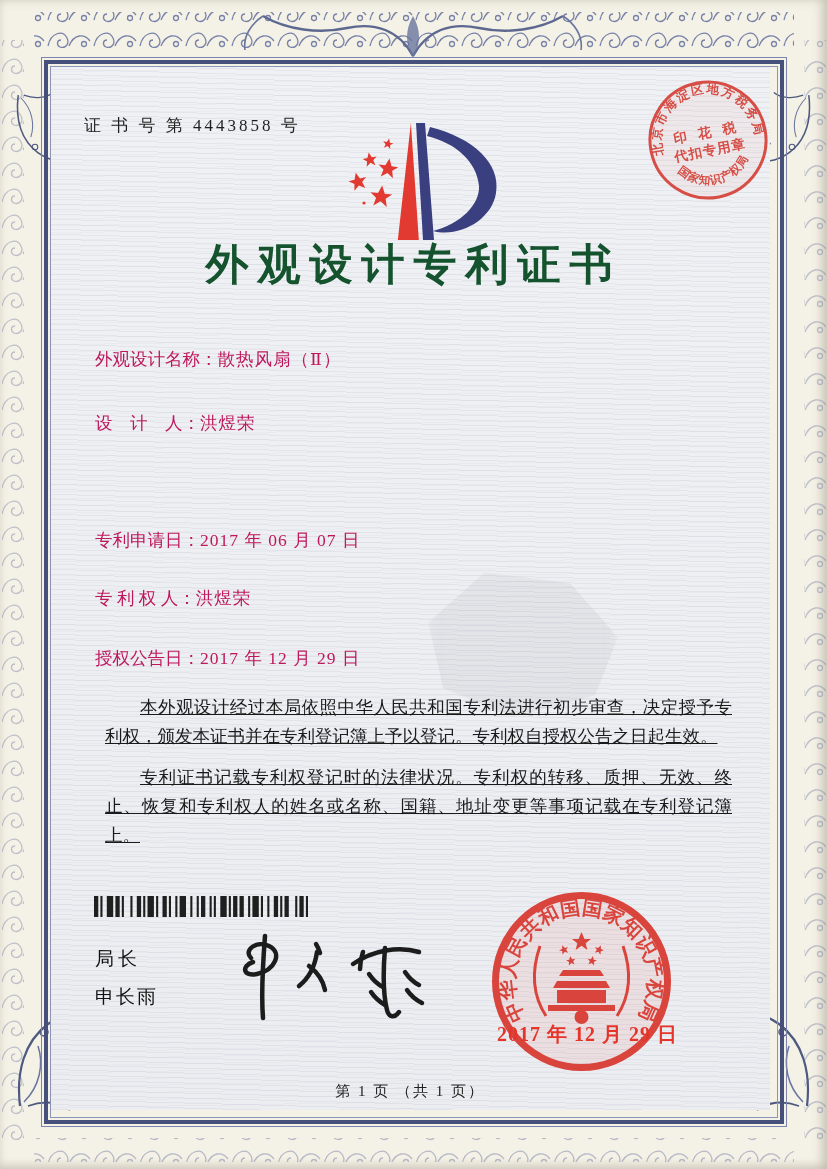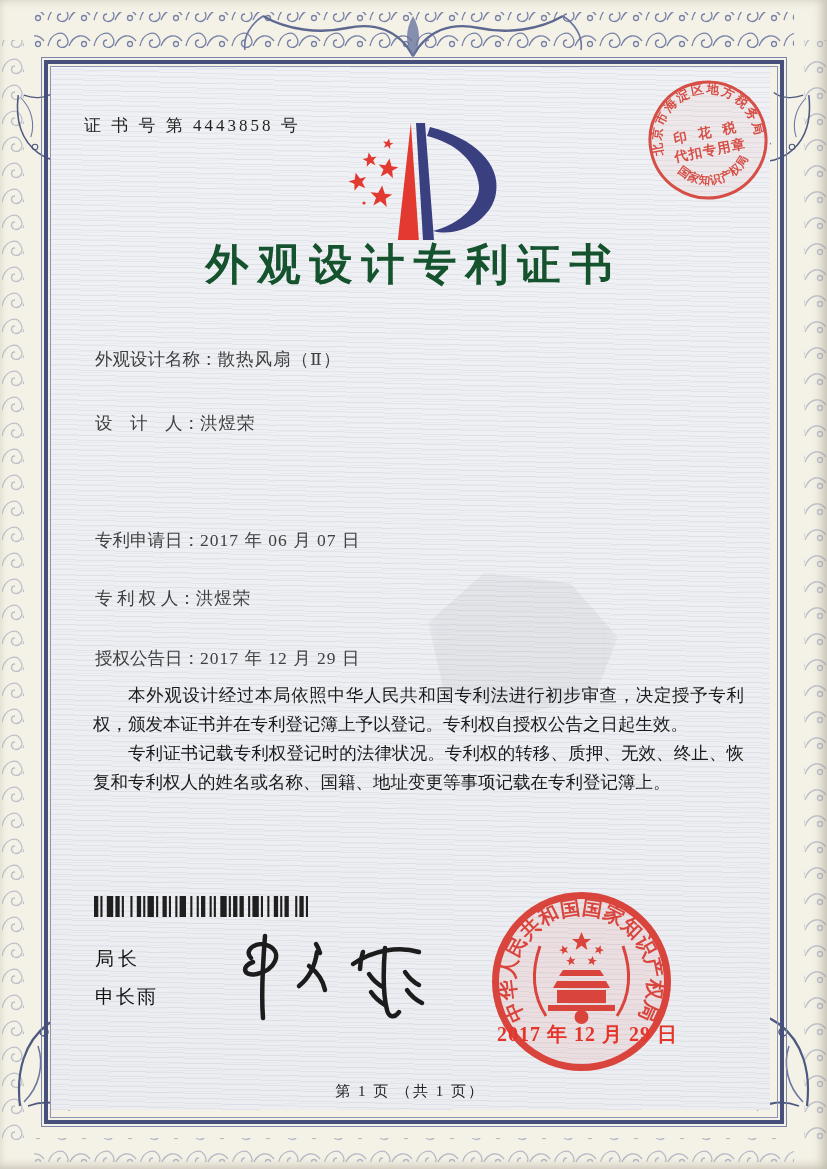--- a/index.html
+++ b/index.html
@@ -16,25 +16,25 @@
          background:
            repeating-linear-gradient(1.5deg, rgba(122,130,162,.10) 0 1px, transparent 1px 5px),
            repeating-linear-gradient(-1deg, rgba(122,130,162,.05) 0 1px, transparent 1px 7px),
            linear-gradient(#f0f1f4,#ecedf1);}
   .watermark{position:absolute;left:428px;top:572px;width:190px;height:145px;background:#9aa0ac;opacity:.14;
              clip-path:polygon(30% 0,75% 8%,100% 45%,88% 85%,45% 100%,8% 80%,0 35%);filter:blur(7px);}
   .certno{position:absolute;left:84px;top:114px;font-size:17px;letter-spacing:3px;color:#1f1f1f;text-align:right;}
   .logo{position:absolute;left:333px;top:116px;}
   .title{position:absolute;left:0;top:236px;width:827px;text-align:center;font-size:43px;font-weight:bold;
          letter-spacing:9px;color:#14532d;}
-  .field{position:absolute;left:95px;font-size:17.5px;color:#404040;white-space:pre;}
+  .field{position:absolute;left:95px;font-size:17.5px;color:#be185d;white-space:pre;}
   .field .val{letter-spacing:1px;}
   .paras{position:absolute;left:93px;top:681px;width:651px;font-size:17.5px;line-height:29px;
          text-align:justify;color:#1a1a1a;}
-  .paras p{margin:0;text-indent:2em;}
+  .paras p{margin:12px;text-indent:2em;text-decoration:underline;}
   .barcode{position:absolute;left:94px;top:896px;}
   .sig-title{position:absolute;left:95px;top:946px;font-size:19px;letter-spacing:4px;color:#111;}
   .sig-name{position:absolute;left:95px;top:984px;font-size:19px;letter-spacing:2px;color:#111;}
   .sig-script{position:absolute;left:213px;top:922px;}
   .seal{position:absolute;left:484px;top:884px;}
   .seal-date{position:absolute;left:497px;top:1021px;font-size:20px;font-weight:bold;color:#e5352b;
              letter-spacing:1px;white-space:pre;}
   .tax-stamp{position:absolute;left:643px;top:75px;transform:rotate(-11deg);}
   .footer{position:absolute;left:0;top:1082px;width:820px;text-align:center;font-size:15px;
           letter-spacing:2px;color:#222;}

